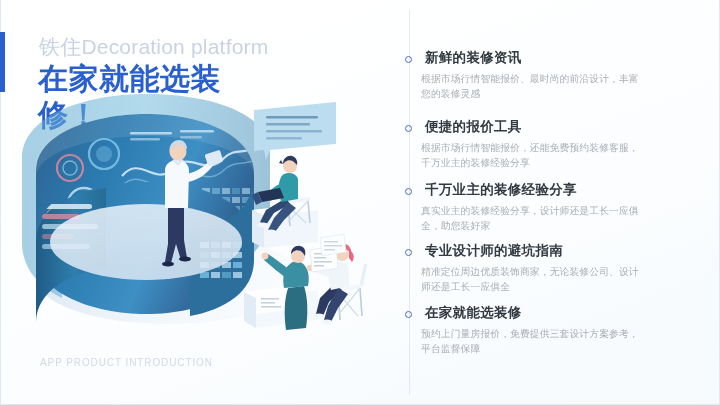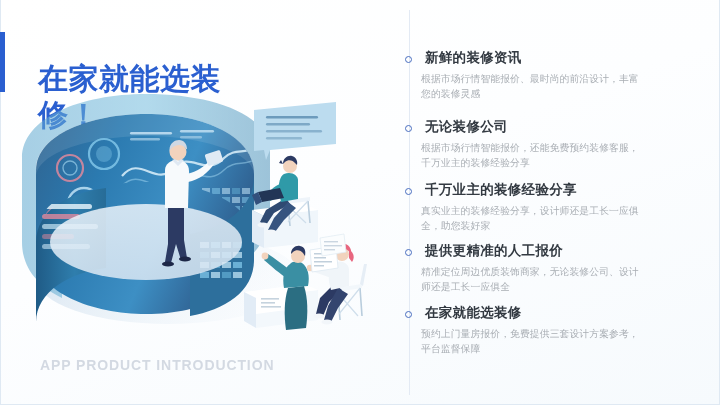--- a/index.html
+++ b/index.html
@@ -67,24 +67,24 @@
     font-size: 30px;
     line-height: 36px;
     font-weight: 700;
     color: #2a5fd0;
     letter-spacing: 0.5px;
   }
   .footer-note {
     position: absolute;
     left: 40px;
     top: 357px;
-    font-size: 14px;
+    font-size: 10px;
     letter-spacing: 0.9px;
     color: #d3d9e2;
-    font-weight: 700;
+    font-weight: 400;
   }
 
   .illustration {
     position: absolute;
     left: 18px;
     top: 92px;
     width: 380px;
     height: 255px;
   }
 
@@ -149,20 +149,21 @@
 <div id="slide">
 
   <div class="page-edge-left"></div>
   <div class="page-edge-right"></div>
   <div class="page-edge-bottom"></div>
 
   <div class="accent-bar"></div>
 
   <div class="left-col">
 
+    <div class="subtitle">铁住Decoration platform</div>
 
     <div class="headline">在家就能选装修！</div>
 
     <div class="illustration">
       <svg viewBox="0 0 380 255" width="380" height="255" xmlns="http://www.w3.org/2000/svg">
         <defs>
           <linearGradient id="wallOuter" x1="0" y1="0" x2="1" y2="0.4">
             <stop offset="0%" stop-color="#2f6390"></stop>
             <stop offset="35%" stop-color="#2b7ab0"></stop>
             <stop offset="70%" stop-color="#3d8fc4"></stop>
@@ -438,33 +439,33 @@
   <div class="right-col">
 
     <div class="feature" style="top:52px;">
       <span class="bullet"></span>
       <div class="feature-title">新鲜的装修资讯</div>
       <div class="feature-desc">根据市场行情智能报价、最时尚的前沿设计，丰富您的装修灵感</div>
     </div>
 
     <div class="feature" style="top:121px;">
       <span class="bullet"></span>
-      <div class="feature-title">无论装修公司</div>
+      <div class="feature-title">便捷的报价工具</div>
       <div class="feature-desc">根据市场行情智能报价，还能免费预约装修客服，千万业主的装修经验分享</div>
     </div>
 
     <div class="feature" style="top:184px;">
       <span class="bullet"></span>
       <div class="feature-title">千万业主的装修经验分享</div>
       <div class="feature-desc">真实业主的装修经验分享，设计师还是工长一应俱全，助您装好家</div>
     </div>
 
     <div class="feature" style="top:245px;">
       <span class="bullet"></span>
-      <div class="feature-title">提供更精准的人工报价</div>
+      <div class="feature-title">专业设计师的避坑指南</div>
       <div class="feature-desc">精准定位周边优质装饰商家，无论装修公司、设计师还是工长一应俱全</div>
     </div>
 
     <div class="feature" style="top:307px;">
       <span class="bullet"></span>
       <div class="feature-title">在家就能选装修</div>
       <div class="feature-desc">预约上门量房报价，免费提供三套设计方案参考，平台监督保障</div>
     </div>
 
   </div>

